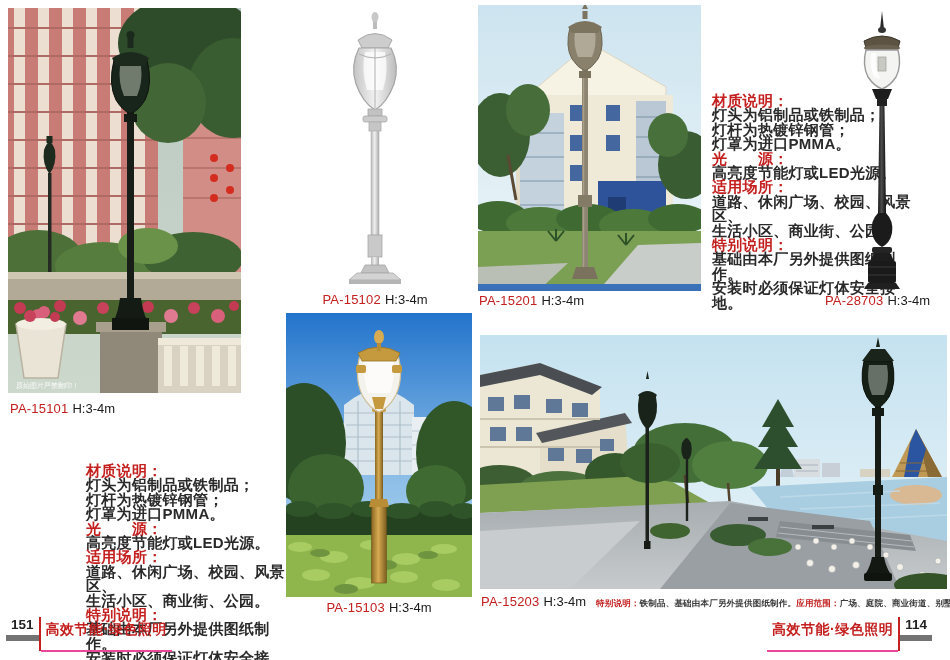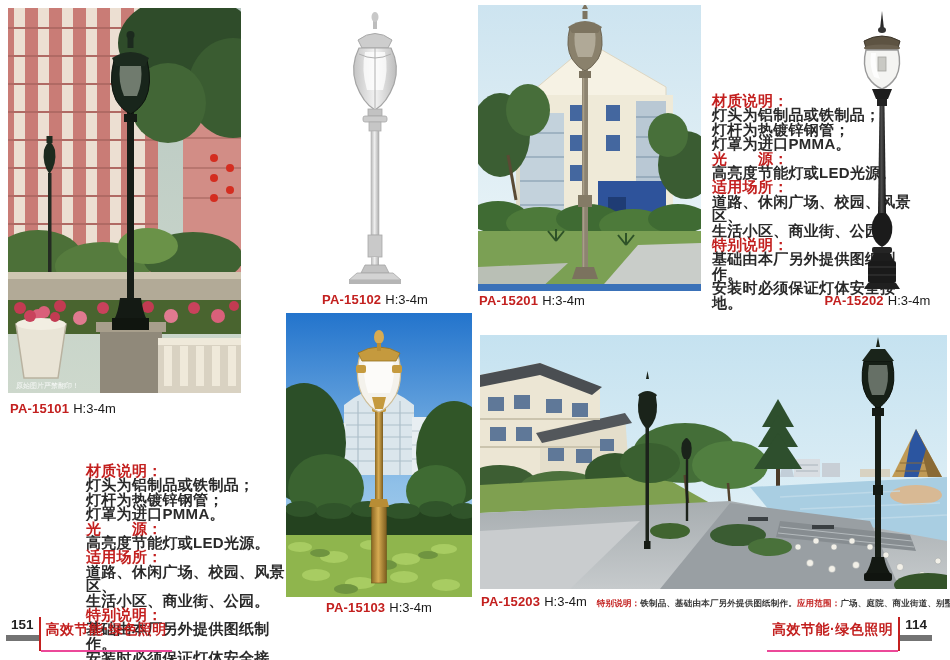--- a/index.html
+++ b/index.html
@@ -7,21 +7,21 @@
   #page {
     position:relative; width:950px; height:660px; background:#ffffff;
     font-family:"Liberation Sans","DejaVu Sans",sans-serif; overflow:hidden;
     margin:0 auto;
   }
   .abs { position:absolute; }
   svg { display:block; }
 
   
   .plabel { position:absolute; font-size:13px; white-space:nowrap; }
-  .plabel .code { color:#c3201f; font-weight:bold; letter-spacing:.2px; }
+  .plabel .code { color:#c3201f; font-weight:normal; letter-spacing:.2px; }
   .plabel .ht { color:#1a1a1a; margin-left:4px; }
   .centered { text-align:center; }
 
   
   .spec { position:absolute; width:200px; font-size:15px; font-weight:bold;
           line-height:14.4px; color:#2a2a2a; letter-spacing:.3px; }
   .spec .sh { color:#c3201f; }
 
   
   .note { font-size:8.5px; font-weight:bold; color:#3a3a3a; margin-left:10px;
@@ -326,21 +326,21 @@
       <rect x="50" y="242" width="20" height="6" rx="2" fill="#242424"></rect>
       <path d="M52 248 L68 248 L72 256 L48 256 Z" fill="#1d1d1d"></path>
 
       <rect x="46" y="256" width="28" height="22" rx="2" fill="#1a1a1a"></rect>
       <line x1="46" y1="262" x2="74" y2="262" stroke="#3a3a3a" stroke-width="1"></line>
       <line x1="46" y1="270" x2="74" y2="270" stroke="#3a3a3a" stroke-width="1"></line>
       <path d="M42 284 L78 284 L74 278 L46 278 Z" fill="#202020"></path>
     </svg>
   </div>
   <div class="plabel centered" style="left:805px; top:293px; width:145px;">
-    <span class="code">PA-15202</span><span class="ht">H:3-4m</span>
+    <span class="code">PA-28703</span><span class="ht">H:3-4m</span>
   </div>
 
   <div class="abs" style="left:286px; top:313px;">
     <svg width="186" height="284" viewBox="0 0 186 284">
       <defs>
         <linearGradient id="sky3" x1="0" y1="0" x2="0" y2="1">
           <stop offset="0" stop-color="#2374cc"></stop>
             <stop offset="0.6" stop-color="#8fc0e8"></stop>
             <stop offset="1" stop-color="#b8d8ef"></stop>
         </linearGradient>

